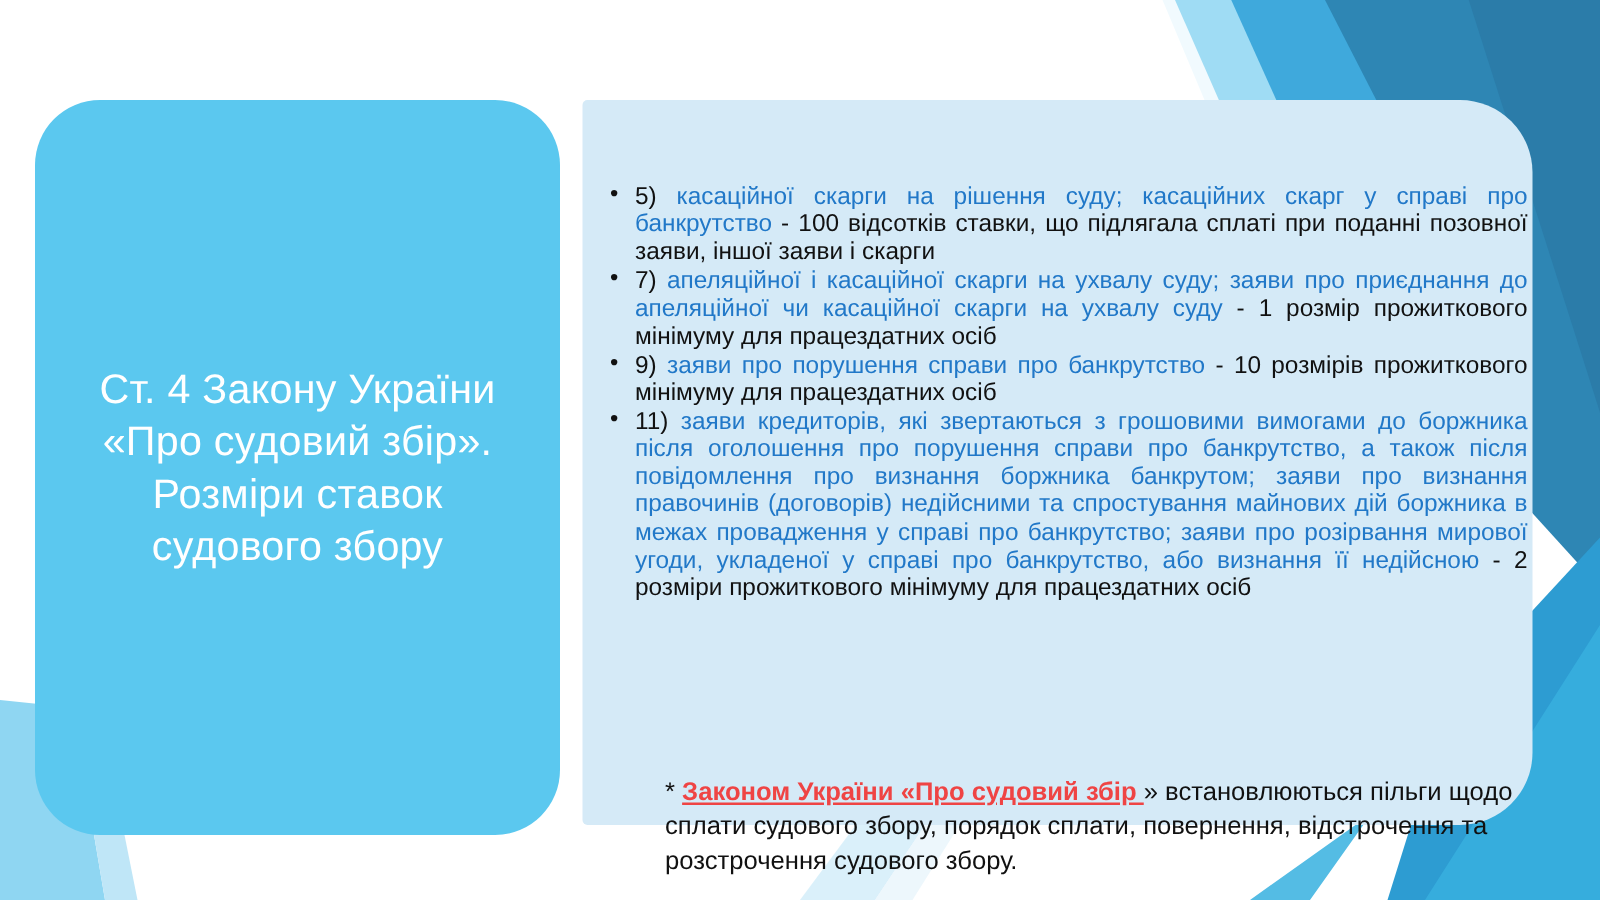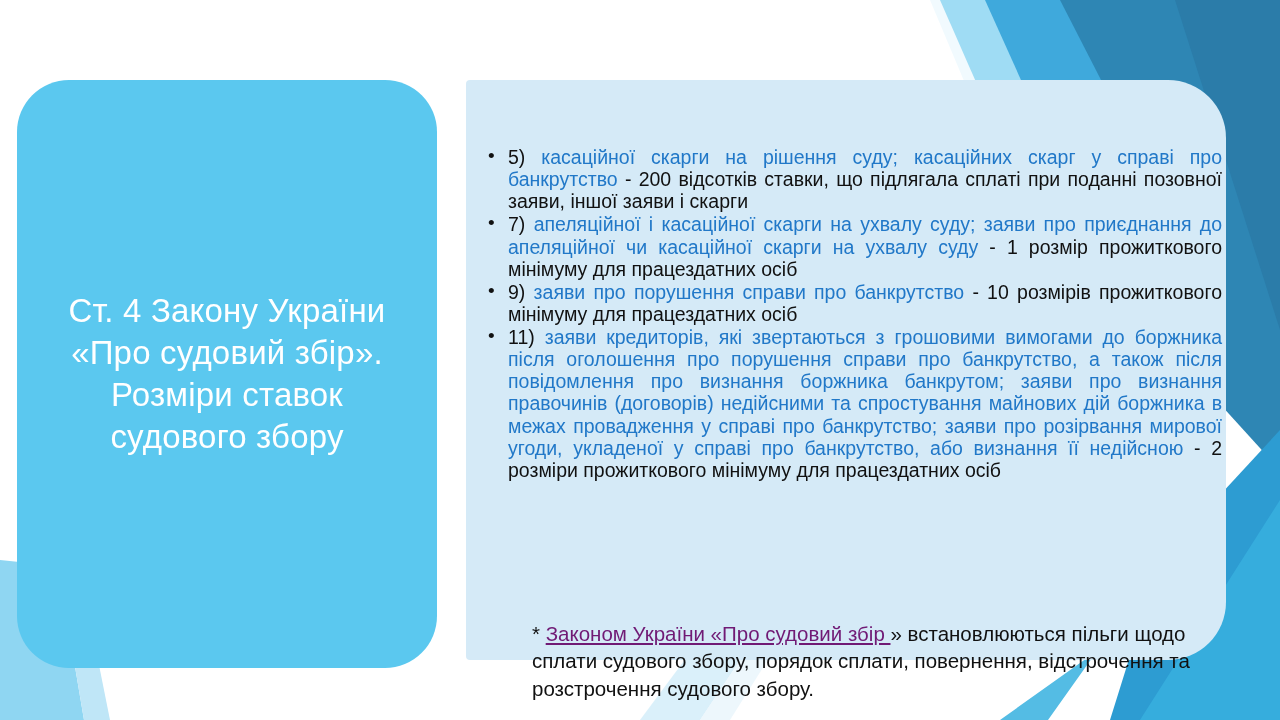--- a/index.html
+++ b/index.html
@@ -20,21 +20,21 @@
   .deco-svg {
     position: absolute;
     top: 0; left: 0;
     width: 1280px;
     height: 720px;
   }
 
   
   #title-panel {
     position: absolute;
-    left: 17px;
+    left: 28px;
     top: 80px;
     width: 420px;
     height: 588px;
     background: #5BC8EF;
     border-radius: 52px;
     display: flex;
     align-items: center;
     justify-content: center;
     box-sizing: border-box;
     padding: 20px 24px;
@@ -98,23 +98,24 @@
   #footnote {
     position: absolute;
     left: 532px;
     top: 620px;
     width: 700px;
     font-size: 20.5px;
     line-height: 1.33;
     color: #111111;
   }
   #footnote-link {
-    color: #701a75;
+    color: #ef4444;
     text-decoration: underline;
     cursor: pointer;
+    font-weight: bold;
   }
 </style>
 </head>
 <body>
 
 <div id="slide">
 
   <svg class="deco-svg" viewBox="0 0 1280 720" preserveAspectRatio="none" aria-hidden="true">
 
     <polygon points="1150,0 1280,0 1280,430 1105,300" fill="#2B7CA9"></polygon>
@@ -139,21 +140,21 @@
   <div id="title-panel">
     <div id="title-text">Ст. 4 Закону України «Про судовий збір».
 Розміри ставок судового збору</div>
   </div>
 
   <div id="content-panel"></div>
 
   <ul id="bullet-list">
     <li class="bullet-item">
       <span>5) </span>
-      <span class="hl">касаційної скарги на рішення суду; касаційних скарг у справі про банкрутство</span><span> - 200 відсотків ставки, що підлягала сплаті при поданні позовної заяви, іншої заяви і скарги</span>
+      <span class="hl">касаційної скарги на рішення суду; касаційних скарг у справі про банкрутство</span><span> - 100 відсотків ставки, що підлягала сплаті при поданні позовної заяви, іншої заяви і скарги</span>
     </li>
     <li class="bullet-item">
       <span>7) </span>
       <span class="hl">апеляційної і касаційної скарги на ухвалу суду; заяви про приєднання до апеляційної чи касаційної скарги на ухвалу суду</span><span> - 1 розмір прожиткового мінімуму для працездатних осіб</span>
     </li>
     <li class="bullet-item">
       <span>9) </span>
       <span class="hl">заяви про порушення справи про банкрутство</span><span> - 10 розмірів прожиткового мінімуму для працездатних осіб</span>
     </li>
     <li class="bullet-item">

